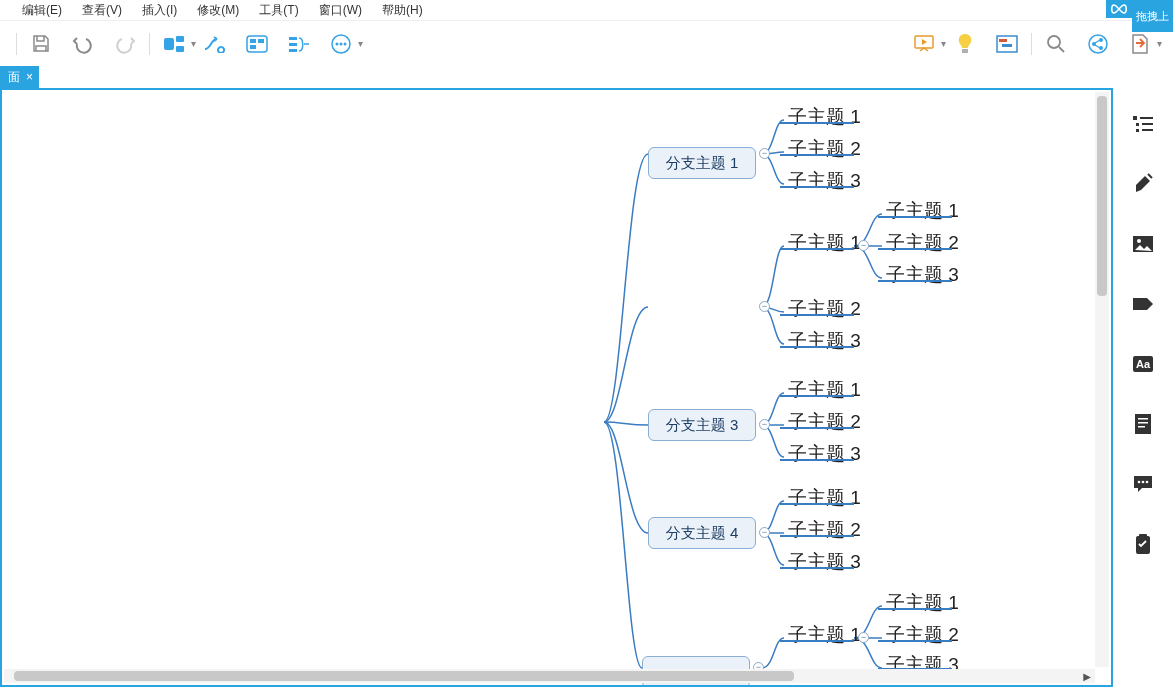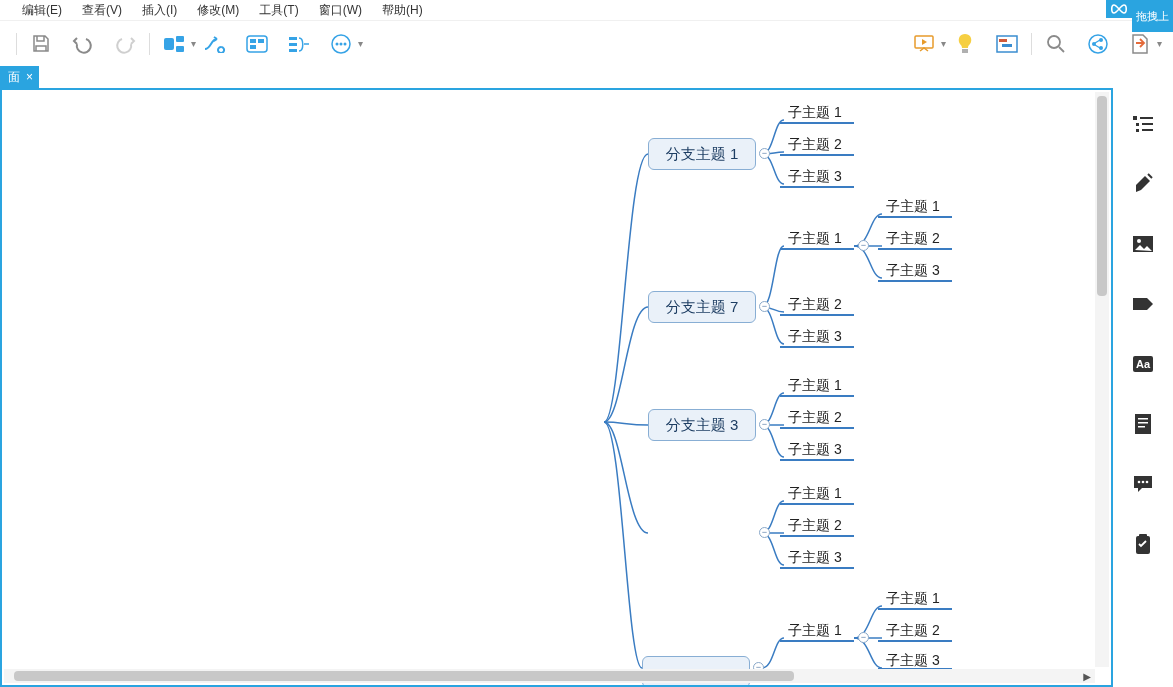--- a/index.html
+++ b/index.html
@@ -35,21 +35,21 @@
 .hscroll .thumb { position: absolute; top: 2px; bottom: 2px; left: 10px; width: 780px; background: #c8c8c8; border-radius: 4px; }
 .hscroll .arrow-r { position: absolute; right: 2px; top: 2px; bottom: 2px; width: 12px; color: #555; font-size: 10px; display: flex; align-items: center; justify-content: center; }
 
 
 .sidepanel { width: 60px; height: 599px; display: flex; flex-direction: column; align-items: center; padding-top: 24px; gap: 36px; }
 .side-btn { width: 24px; height: 24px; display: flex; align-items: center; justify-content: center; cursor: pointer; color: #333; }
 
 
 .central-node { position: absolute; background: #dce7f3; border: 3px solid #3a7cc2; border-radius: 10px; color: #1e3e63; font-size: 22px; font-weight: 600; display: flex; align-items: center; justify-content: center; box-shadow: 0 0 0 1px #fff inset; }
 .branch-node { position: absolute; background: #eaf1f9; border: 1px solid #88aed4; border-radius: 6px; color: #1e3e63; font-size: 15px; display: flex; align-items: center; justify-content: center; }
-.sub-node { position: absolute; color: #222; font-size: 14px; white-space: nowrap; }
+.sub-node { position: absolute; color: #222; font-size: 19px; white-space: nowrap; }
 .sub-underline { position: absolute; height: 2px; background: #3a7cc2; }
 .toggle-dot { position: absolute; width: 11px; height: 11px; border: 1px solid #89a8c9; background: #fff; border-radius: 50%; font-size: 9px; line-height: 9px; color: #5a7fa8; display: flex; align-items: center; justify-content: center; cursor: pointer; }
 
 svg.connectors { position: absolute; left: 0; top: 0; pointer-events: none; }
 path.conn { stroke: #3a7cc2; stroke-width: 1.5; fill: none; }
 </style>
 </head>
 <body>
 
 <div class="menubar">
@@ -220,30 +220,29 @@
       <path class="conn" d="M760 443 C 772 443 772 475 782 475"></path>
 
       <path class="conn" d="M760 578 C 772 578 772 548 782 548"></path>
 
       <path class="conn" d="M852 548 C 868 548 868 516 880 516"></path>
       <path class="conn" d="M852 548 C 868 548 868 548 880 548"></path>
       <path class="conn" d="M852 548 C 868 548 868 578 880 578"></path>
     </svg>
 
 
-    <div class="branch-node" style="left:646px; top:48px; width:108px; height:32px;">分支主题 1</div>
+    <div class="branch-node" style="left:646px; top:57px; width:108px; height:32px;">分支主题 1</div>
     <div class="toggle-dot" style="left:757px; top:58px;">−</div>
     <div class="sub-node" style="left:786px; top:14px;">子主题 1</div>
     <div class="sub-underline" style="left:778px; top:32px; width:74px;"></div>
     <div class="sub-node" style="left:786px; top:46px;">子主题 2</div>
     <div class="sub-underline" style="left:778px; top:64px; width:74px;"></div>
     <div class="sub-node" style="left:786px; top:78px;">子主题 3</div>
     <div class="sub-underline" style="left:778px; top:96px; width:74px;"></div>
 
-    <div class="branch-node" style="left:646px; top:201px; width:108px; height:32px;">分支主题 7</div>
     <div class="toggle-dot" style="left:757px; top:211px;">−</div>
     <div class="sub-node" style="left:786px; top:140px;">子主题 1</div>
     <div class="sub-underline" style="left:778px; top:158px; width:74px;"></div>
     <div class="toggle-dot" style="left:856px; top:150px;">−</div>
     <div class="sub-node" style="left:884px; top:108px;">子主题 1</div>
     <div class="sub-underline" style="left:876px; top:126px; width:74px;"></div>
     <div class="sub-node" style="left:884px; top:140px;">子主题 2</div>
     <div class="sub-underline" style="left:876px; top:158px; width:74px;"></div>
     <div class="sub-node" style="left:884px; top:172px;">子主题 3</div>
     <div class="sub-underline" style="left:876px; top:190px; width:74px;"></div>
@@ -254,20 +253,21 @@
 
     <div class="branch-node" style="left:646px; top:319px; width:108px; height:32px;">分支主题 3</div>
     <div class="toggle-dot" style="left:757px; top:329px;">−</div>
     <div class="sub-node" style="left:786px; top:287px;">子主题 1</div>
     <div class="sub-underline" style="left:778px; top:305px; width:74px;"></div>
     <div class="sub-node" style="left:786px; top:319px;">子主题 2</div>
     <div class="sub-underline" style="left:778px; top:337px; width:74px;"></div>
     <div class="sub-node" style="left:786px; top:351px;">子主题 3</div>
     <div class="sub-underline" style="left:778px; top:369px; width:74px;"></div>
 
+    <div class="branch-node" style="left:646px; top:427px; width:108px; height:32px;">分支主题 4</div>
     <div class="toggle-dot" style="left:757px; top:437px;">−</div>
     <div class="sub-node" style="left:786px; top:395px;">子主题 1</div>
     <div class="sub-underline" style="left:778px; top:413px; width:74px;"></div>
     <div class="sub-node" style="left:786px; top:427px;">子主题 2</div>
     <div class="sub-underline" style="left:778px; top:445px; width:74px;"></div>
     <div class="sub-node" style="left:786px; top:459px;">子主题 3</div>
     <div class="sub-underline" style="left:778px; top:477px; width:74px;"></div>
 
     <div class="branch-node" style="left:640px; top:566px; width:108px; height:32px;"></div>
     <div class="toggle-dot" style="left:751px; top:572px;">−</div>

